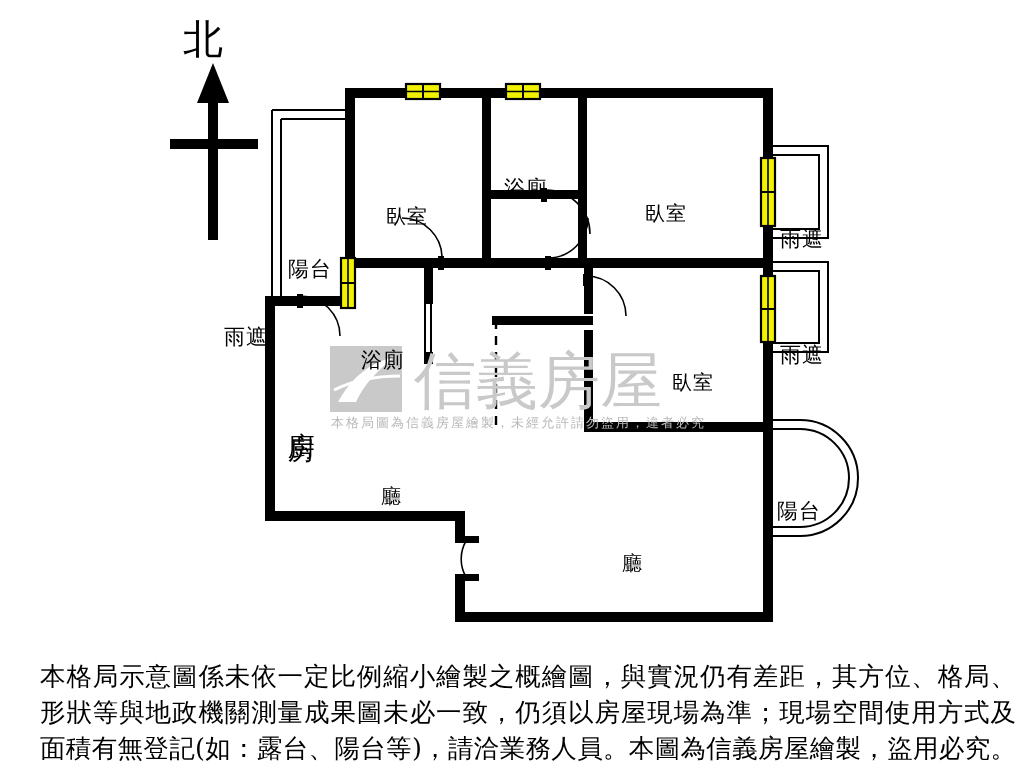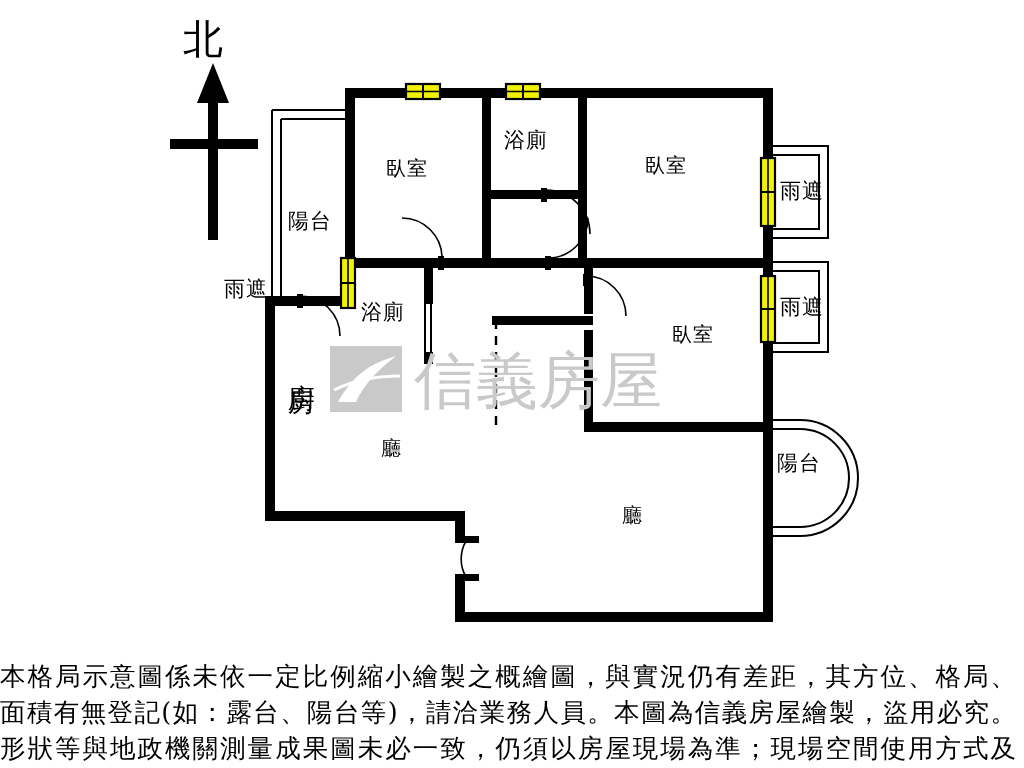--- a/index.html
+++ b/index.html
@@ -14,37 +14,37 @@
   
   .wm{position:absolute;pointer-events:none;user-select:none;}
   #wm-logo{left:330px;top:340px;width:360px;height:80px;}
   #wm-text{left:331px;top:414px;font-size:13px;color:#b9b9b9;
            letter-spacing:2.0px;white-space:nowrap;
            font-family:"DejaVu Sans","Liberation Sans",sans-serif;}
 
   
   .lbl{position:absolute;color:#000;white-space:nowrap;
        font-family:"DejaVu Serif","Liberation Serif",serif;
-       font-weight:400;line-height:1.05;}
+       font-weight:400;line-height:1.05;margin-top:48px;}
   .lbl.big{font-size:20px;letter-spacing:1px;}
   .lbl.mid{font-size:21px;letter-spacing:1px;}
   .lbl.vert{writing-mode:vertical-rl;text-orientation:upright;
             font-size:27px;letter-spacing:3px;}
 
   
   #north-char{position:absolute;left:183px;top:12px;font-size:40px;
               color:#000;font-family:"DejaVu Serif","Liberation Serif",serif;}
 
   
   #disclaimer{position:absolute;left:0px;top:658px;width:1016px;
               font-family:"DejaVu Serif","Liberation Serif",serif;
               font-size:25.5px;line-height:36px;color:#000;
               text-align:justify;text-align-last:justify;
               letter-spacing:0px;}
-  #disclaimer div{white-space:nowrap;}
+  #disclaimer div{white-space:nowrap;margin-left:40px;}
 </style>
 </head>
 <body>
 
 <div id="stage">
 
   <div id="north-char">北</div>
   <svg width="120" height="190" style="position:absolute;left:160px;top:55px;">
 
     <rect x="48" y="30" width="10" height="155" fill="#000"></rect>
@@ -200,35 +200,36 @@
     </g>
   </svg>
   </div>
 
   <svg class="wm" id="wm-logo" viewBox="0 0 360 80">
     <rect x="0" y="6" width="72" height="66" fill="#c9c9c9"></rect>
     <path d="M8 62 C 26 30, 46 22, 66 16 C 48 30, 34 44, 26 62 Z" fill="#ffffff"></path>
     <path d="M4 50 C 24 40, 46 36, 70 36" fill="none" stroke="#ffffff" stroke-width="3"></path>
     <text x="84" y="62" font-size="62" fill="#c9c9c9" font-family="DejaVu Serif, Liberation Serif, serif">信義房屋</text>
   </svg>
+  <div class="wm" id="wm-text">本格局圖為信義房屋繪製，未經允許請勿盜用，違者必究</div>
 
   <div class="lbl big" style="left:386px;top:158px;">臥室</div>
   <div class="lbl mid" style="left:504px;top:129px;">浴廁</div>
   <div class="lbl big" style="left:645px;top:155px;">臥室</div>
   <div class="lbl big" style="left:672px;top:324px;">臥室</div>
   <div class="lbl mid" style="left:288px;top:210px;">陽台</div>
   <div class="lbl mid" style="left:361px;top:301px;">浴廁</div>
   <div class="lbl vert" style="left:287px;top:362px;">廚房</div>
   <div class="lbl big" style="left:381px;top:438px;">廳</div>
   <div class="lbl big" style="left:622px;top:505px;">廳</div>
   <div class="lbl mid" style="left:777px;top:452px;">陽台</div>
 
   <div class="lbl mid" style="left:224px;top:278px;">雨遮</div>
   <div class="lbl mid" style="left:780px;top:180px;">雨遮</div>
   <div class="lbl mid" style="left:780px;top:296px;">雨遮</div>
 
   <div id="disclaimer">
     <div>本格局示意圖係未依一定比例縮小繪製之概繪圖，與實況仍有差距，其方位、格局、</div>
+    <div>形狀等與地政機關測量成果圖未必一致，仍須以房屋現場為準；現場空間使用方式及</div>
     <div>面積有無登記(如：露台、陽台等)，請洽業務人員。本圖為信義房屋繪製，盜用必究。</div>
-    <div>形狀等與地政機關測量成果圖未必一致，仍須以房屋現場為準；現場空間使用方式及</div>
   </div>
 
 </div>
 
 </body></html>

